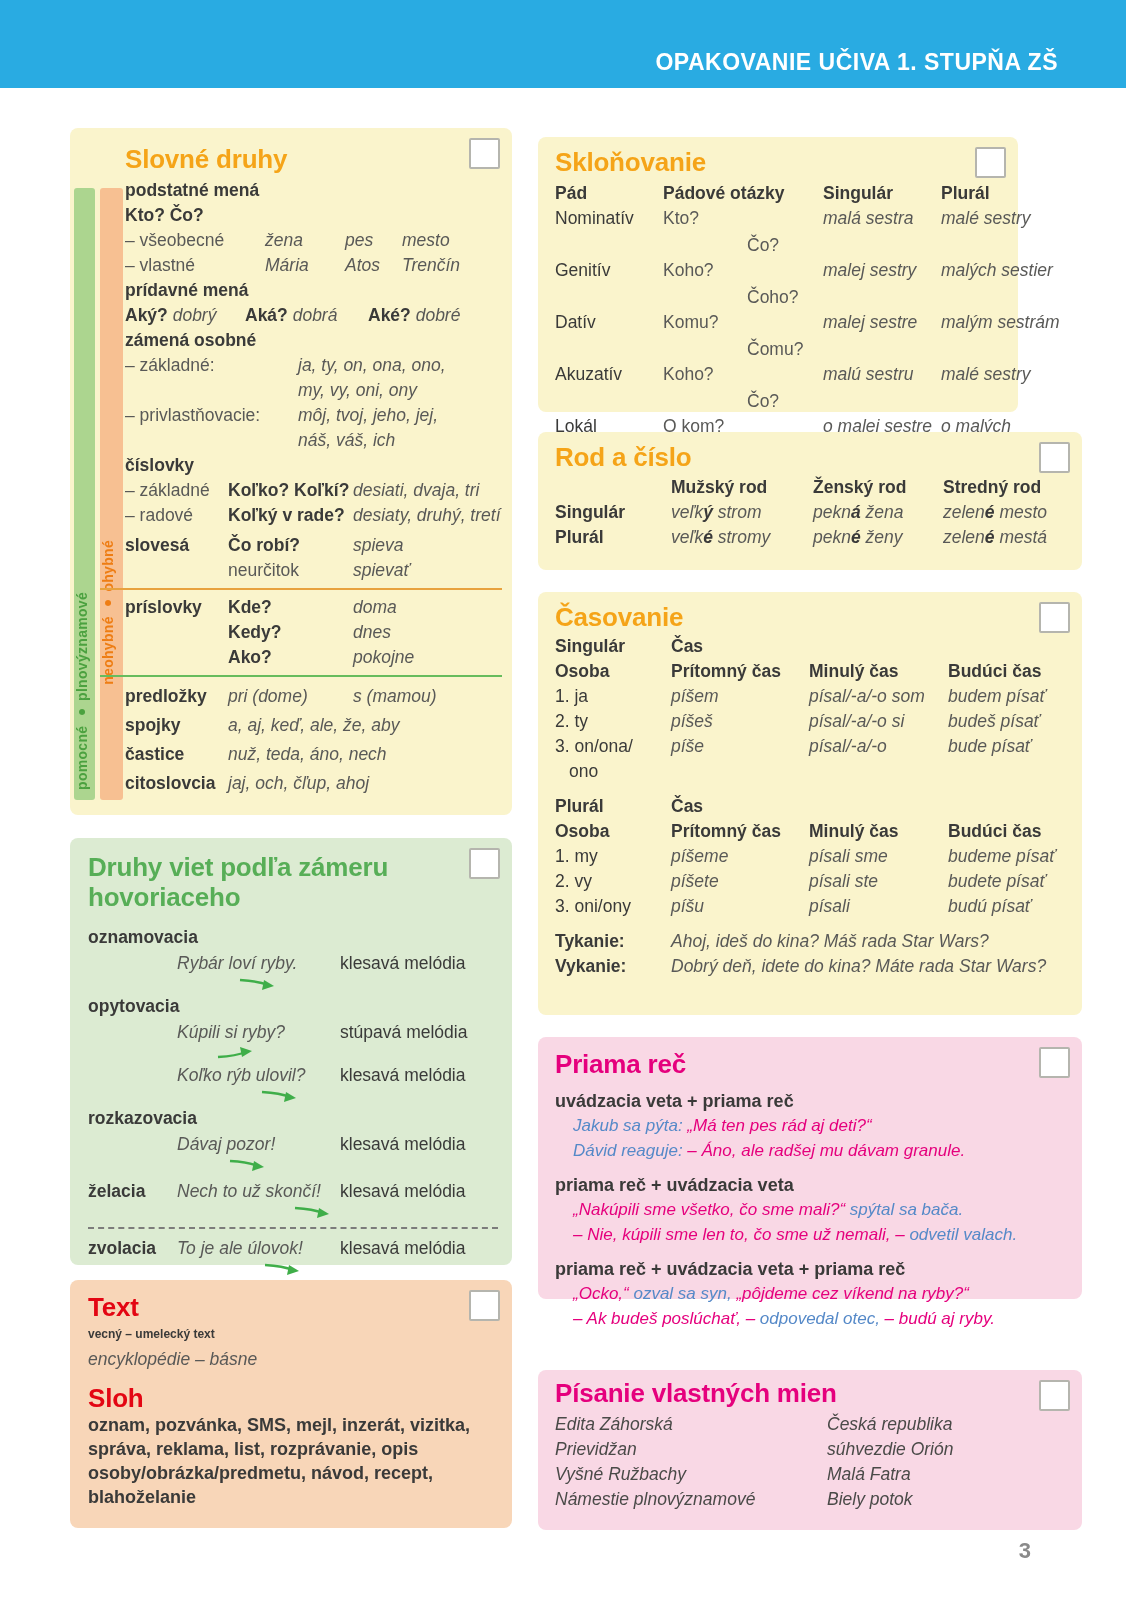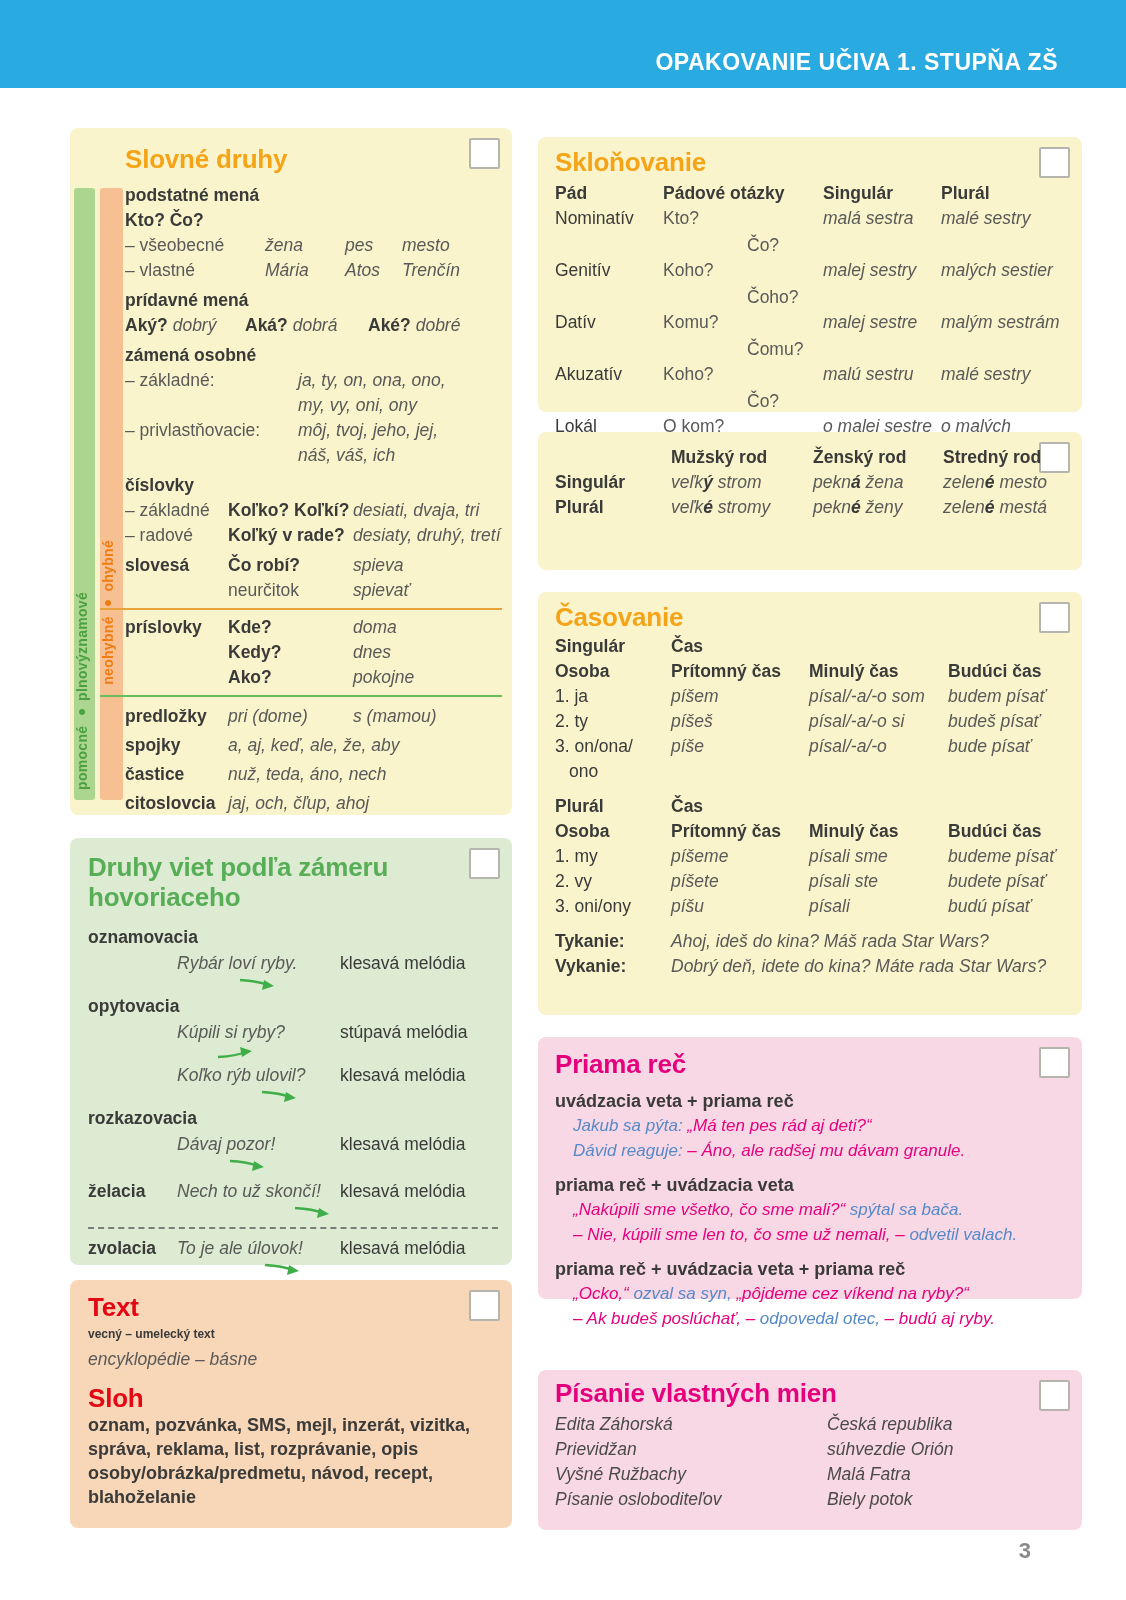--- a/index.html
+++ b/index.html
@@ -36,21 +36,21 @@
   
   .vbar { position:absolute; top:60px; height:612px; border-radius:3px; }
   .vbar.green  { left:4px;  width:21px; background:#acd58f; }
   .vbar.orange { left:30px; width:23px; background:#f7c092; }
   .vtext { position:absolute; left:0; width:100%; writing-mode:vertical-rl; transform:rotate(180deg);
            font-size:14px; font-weight:bold; text-align:left; letter-spacing:.3px; }
   .vtext.green  { bottom:10px;  color:#4ba13f; }
   .vtext.orange { bottom:115px; color:#ee7d14; }
 
   .sd-content { position:absolute; left:55px; top:50px; right:10px; font-size:17.5px; line-height:25px; }
-  .sd-h { font-weight:bold; margin-top:5px; }
+  .sd-h { font-weight:bold; }
   .row { display:flex; }
   .sd-c1 { width:103px; flex:none; }
   .sd-c2 { width:125px; flex:none; }
   .nrow .l  { width:140px; flex:none; }
   .nrow .v1 { width:80px; flex:none; }
   .nrow .v2 { width:57px; flex:none; }
   .prow .l  { width:173px; flex:none; }
   .arow .p1 { width:120px; flex:none; }
   .arow .p2 { width:123px; flex:none; }
   .split { border-top:2px solid; margin:5px 0 5px -25px; }
@@ -317,21 +317,21 @@
     <div class="cb"></div>
     <div style="position:absolute; left:18px; right:16px; top:12px;">
       <div class="h1 c-red">Text</div>
       <div class="b" style="font-size:12px; line-height:25px;">vecný – umelecký text</div>
       <div class="it" style="font-size:17.5px; line-height:24px;">encyklopédie – básne</div>
       <div class="h1 c-red" style="margin-top:12px;">Sloh</div>
       <div class="b" style="font-size:18px; line-height:24px;">oznam, pozvánka, SMS, mejl, inzerát, vizitka, správa, reklama, list, rozprávanie, opis osoby/obrázka/predmetu, návod, recept, blahoželanie</div>
     </div>
   </div>
 
-  <div class="box bg-yellow" style="left:538px; top:137px; width:544px; height:275px;">
+  <div class="box bg-yellow" style="left:538px; top:137px; width:480px; height:275px;">
     <div class="cb"></div>
     <div class="pad">
       <div class="h1 c-orange">Skloňovanie</div>
       <div class="sk-row" style="margin-top:4px;">
         <span class="sk-c1 b">Pád</span>
         <span class="sk-c23 b">Pádové otázky</span>
         <span class="sk-c4 b">Singulár</span>
         <span class="sk-c5 b">Plurál</span>
       </div>
 
@@ -385,20 +385,21 @@
         <span class="sk-c3 gy">(S) Čím?</span>
         <span class="sk-c4 it">(s) malou</span>
         <span class="sk-c5 it">(s) malými</span>
       </div>
     </div>
   </div>
 
   <div class="box bg-yellow" style="left:538px; top:432px; width:544px; height:138px;">
     <div class="cb"></div>
     <div class="pad">
+      <div class="h1 c-orange">Rod a číslo</div>
       <div class="rc-row" style="margin-top:3px;">
         <span class="rc-c1"></span>
         <span class="rc-c2 b">Mužský rod</span>
         <span class="rc-c3 b">Ženský rod</span>
         <span class="rc-c4 b">Stredný rod</span>
       </div>
       <div class="rc-row nw">
         <span class="rc-c1 b">Singulár</span>
         <span class="rc-c2 it"><span>veľk</span><b>ý</b><span> strom</span></span>
         <span class="rc-c3 it"><span>pekn</span><b>á</b><span> žena</span></span>
@@ -531,20 +532,20 @@
       </div>
       <div class="pn-row">
         <span class="pn-c1 pn-it">Prievidžan</span>
         <span class="pn-it">súhvezdie Orión</span>
       </div>
       <div class="pn-row">
         <span class="pn-c1 pn-it">Vyšné Ružbachy</span>
         <span class="pn-it">Malá Fatra</span>
       </div>
       <div class="pn-row">
-        <span class="pn-c1 pn-it">Písanie osloboditeľov</span>
+        <span class="pn-c1 pn-it">Námestie plnovýznamové</span>
         <span class="pn-it">Biely potok</span>
       </div>
     </div>
   </div>
 
   <div class="pagenum">3</div>
 </div>
 
 </body></html>

